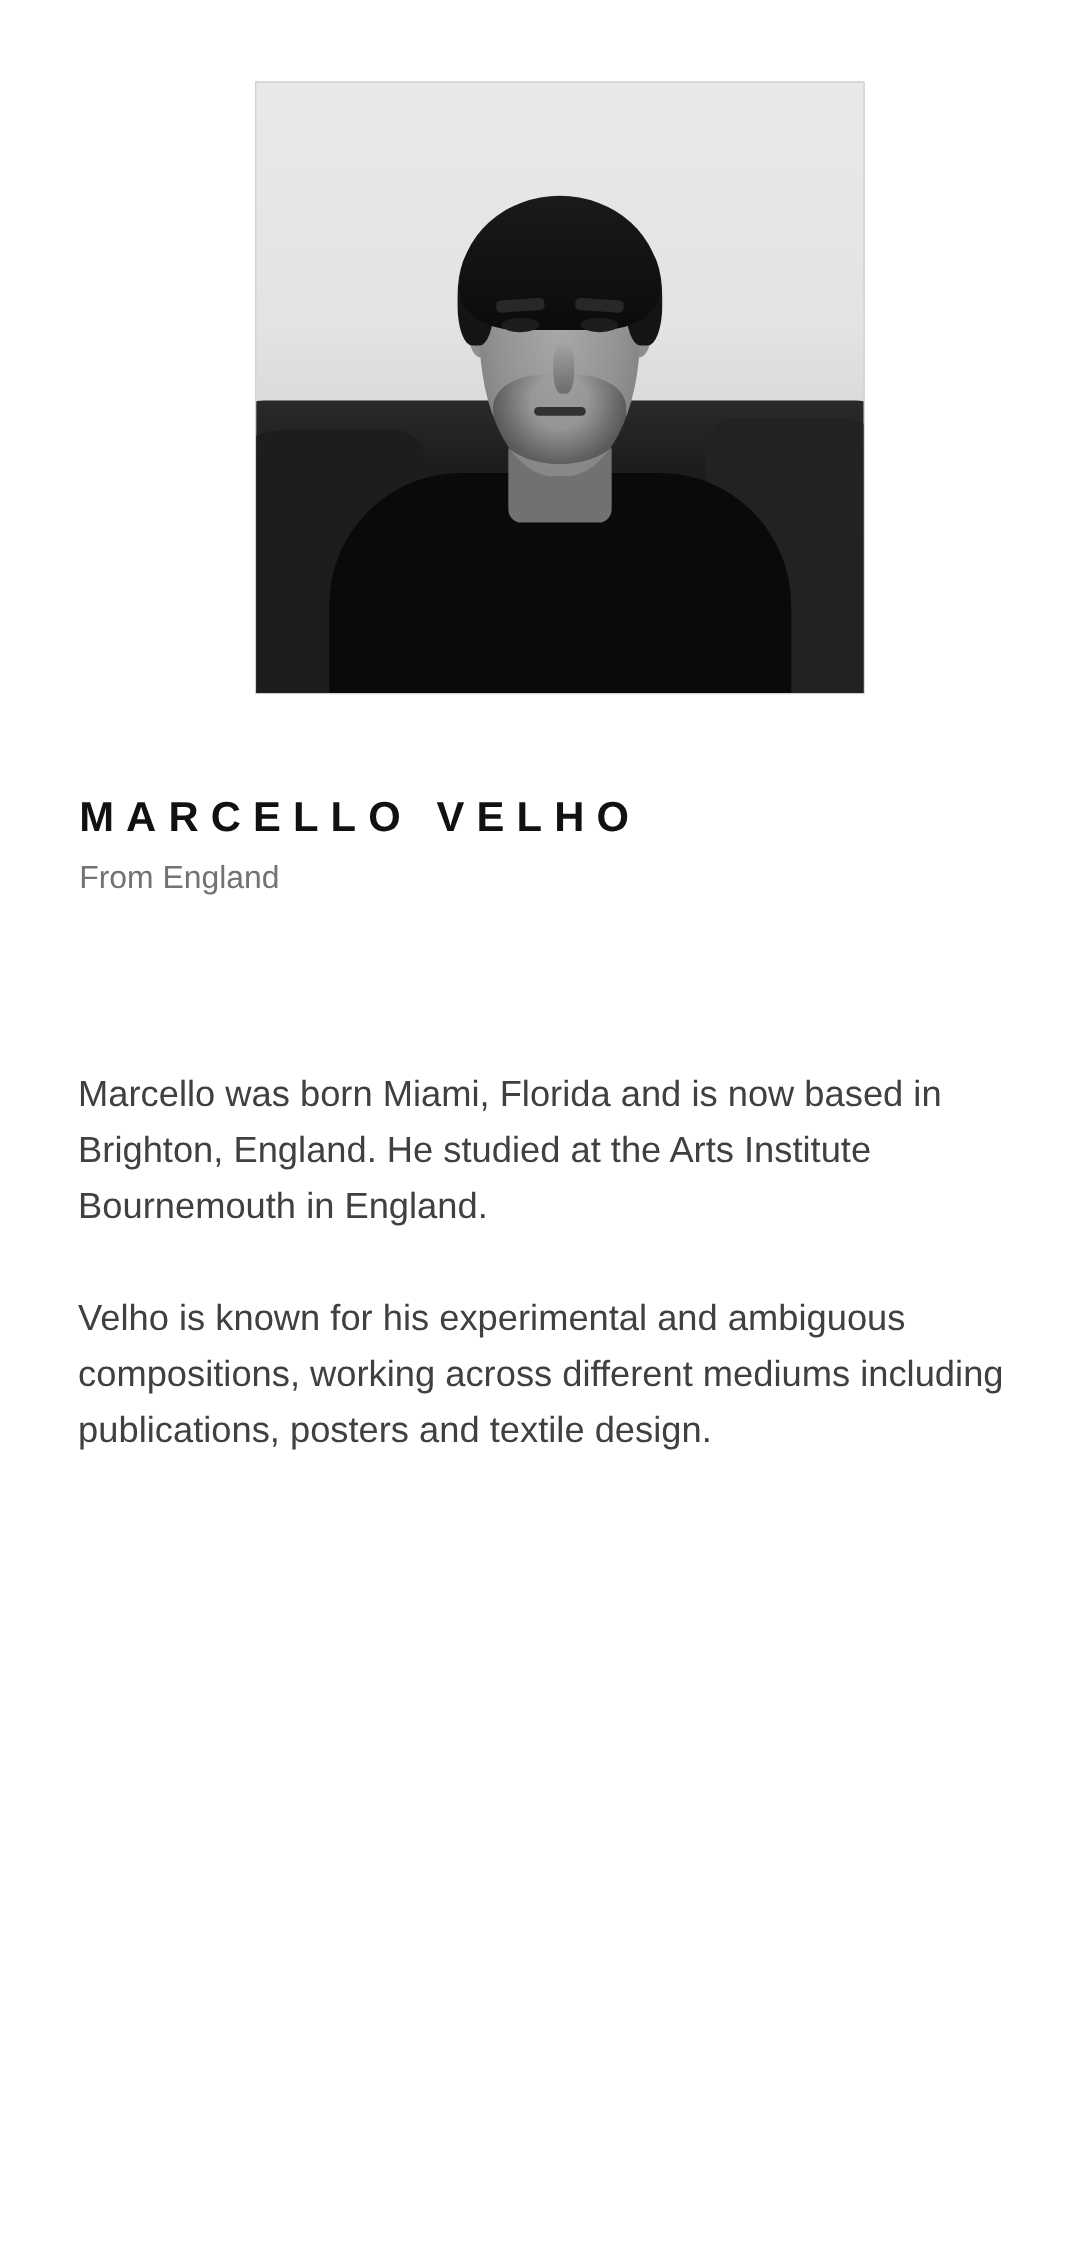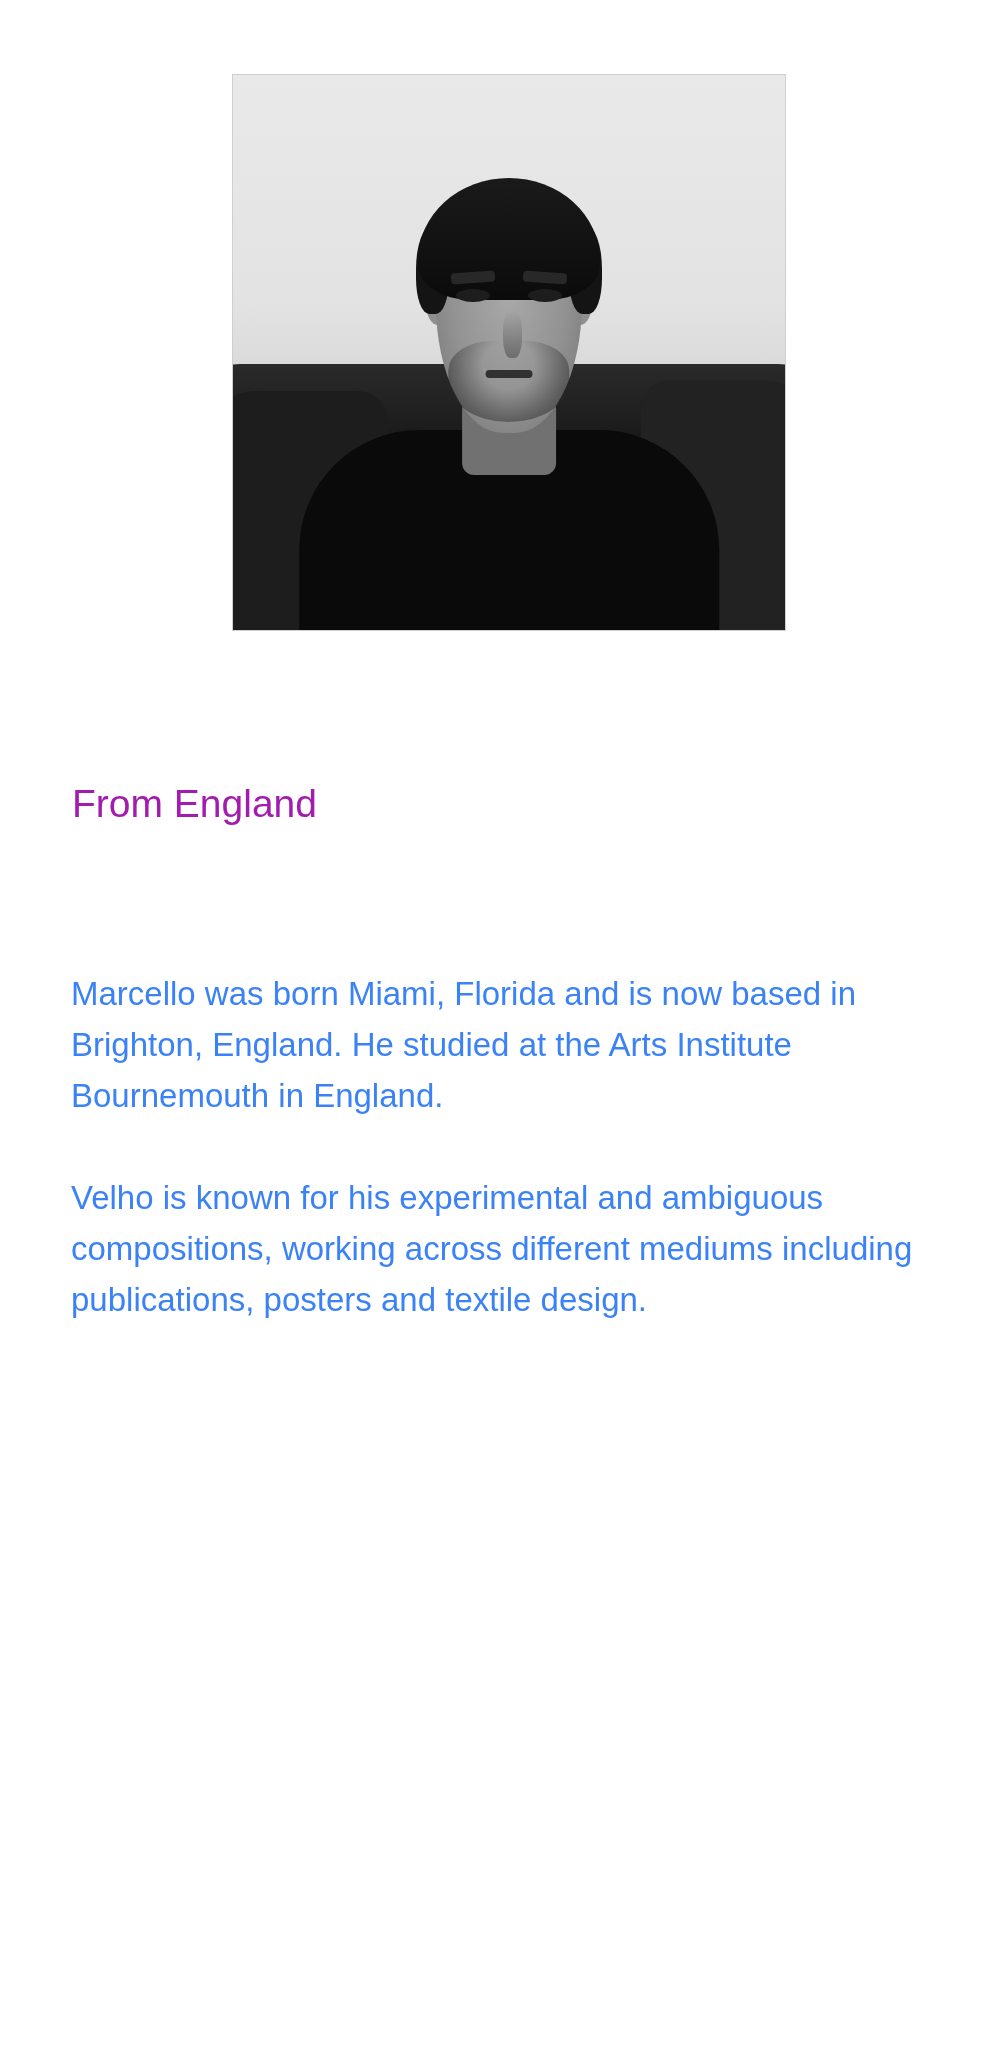--- a/index.html
+++ b/index.html
@@ -187,42 +187,42 @@
     font-size: 38px;
     font-weight: 700;
     letter-spacing: 11px;
     color: #111111;
     white-space: nowrap;
   }
   .origin {
     position: absolute;
     left: 72px;
     top: 782px;
-    font-size: 39px;
+    font-size: 29px;
     font-weight: 400;
-    color: #a21caf;
+    color: #737373;
   }
   .section-title {
     position: absolute;
     left: 70px;
     top: 870px;
     font-family: "Liberation Serif", serif;
     font-style: italic;
     font-size: 46px;
     color: #a3a3a3;
     letter-spacing: 0.5px;
   }
   .bio {
     position: absolute;
     left: 71px;
     top: 968px;
     width: 845px;
     font-size: 33px;
     line-height: 51px;
-    color: #3b82f6;
+    color: #404040;
   }
   .bio p {
     margin: 0 0 51px 0;
   }
   .bio p:last-child { margin-bottom: 16px; }
 </style>
 </head>
 <body>
 
 <div class="page">
@@ -244,20 +244,21 @@
       <div class="brow-l"></div>
       <div class="brow-r"></div>
       <div class="eye-l"></div>
       <div class="eye-r"></div>
       <div class="nose"></div>
       <div class="beard"></div>
       <div class="mouth"></div>
     </div>
   </div>
 
+  <div class="name">MARCELLO VELHO</div>
   <div class="origin">From England</div>
 
   <div class="bio">
     <p>Marcello was born Miami, Florida and is now based in Brighton, England. He studied at the Arts Institute Bournemouth in England.</p>
     <p>Velho is known for his experimental and ambiguous compositions, working across different mediums including publications, posters and textile design.</p>
   </div>
 
 </div>
 
 </body></html>

